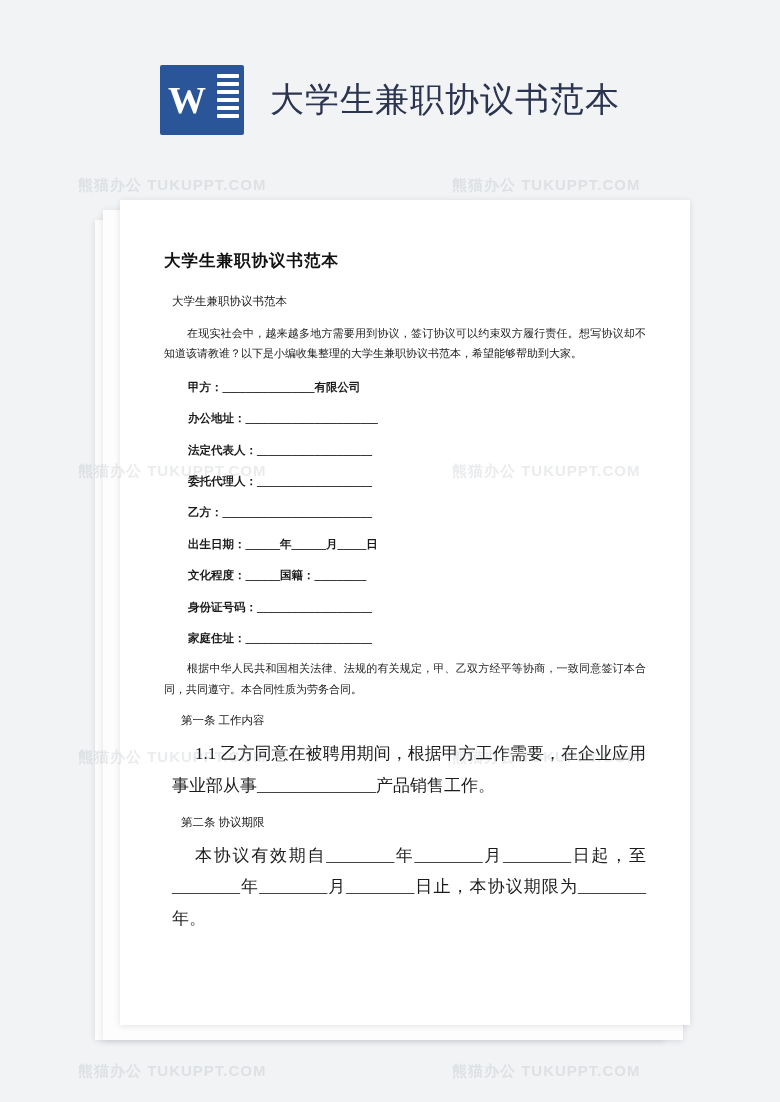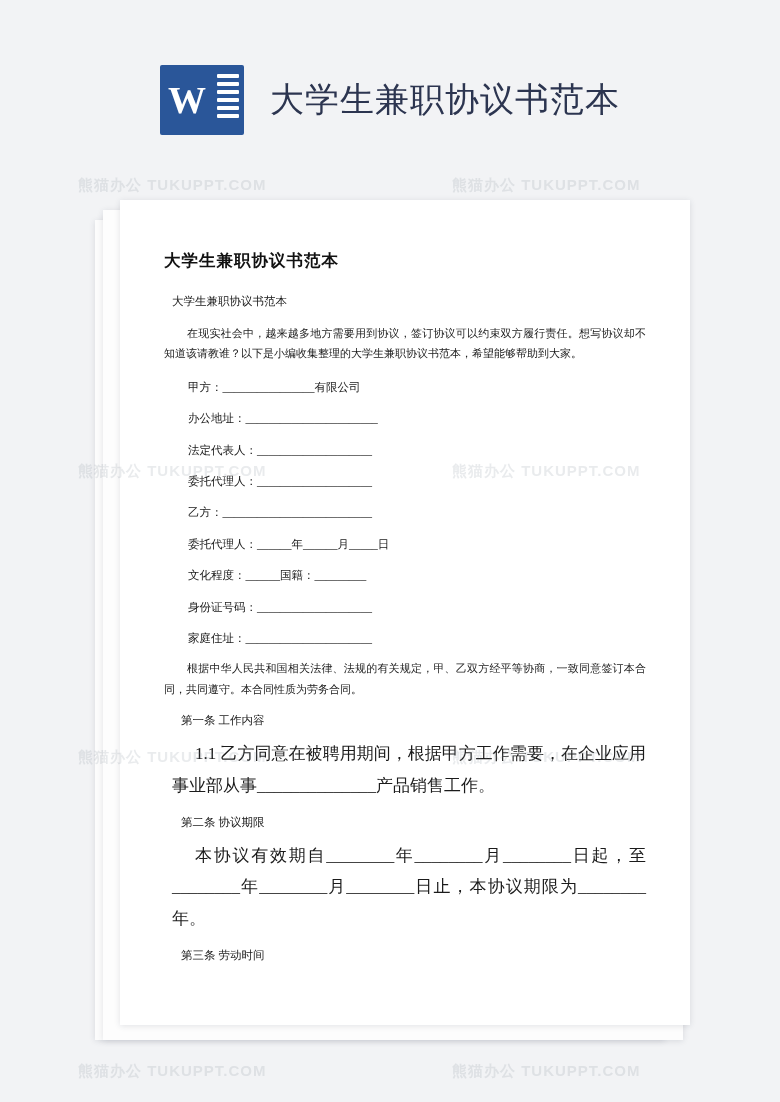--- a/index.html
+++ b/index.html
@@ -145,20 +145,21 @@
     text-align: justify;
     text-indent: 23px;
     color: #1b1b1b;
   }
   .field-line {
     font-size: 11.5px;
     line-height: 1.95;
     margin: 0 0 9px 24px;
     color: #1b1b1b;
     white-space: nowrap;
+    font-weight: bold;
   }
   .clause-head {
     font-size: 11.5px;
     margin: 14px 0 10px 17px;
     color: #1b1b1b;
   }
   .clause-body {
     font-size: 17px;
     line-height: 1.85;
     margin: 0 0 11px 8px;
@@ -213,34 +214,33 @@
 
       <div class="doc-subtitle">大学生兼职协议书范本</div>
 
       <p class="doc-para">在现实社会中，越来越多地方需要用到协议，签订协议可以约束双方履行责任。想写协议却不知道该请教谁？以下是小编收集整理的大学生兼职协议书范本，希望能够帮助到大家。</p>
 
       <div class="field-line">甲方：________________有限公司</div>
       <div class="field-line">办公地址：_______________________</div>
       <div class="field-line">法定代表人：____________________</div>
       <div class="field-line">委托代理人：____________________</div>
       <div class="field-line">乙方：__________________________</div>
-      <div class="field-line">委托代理人：______年______月_____日</div>
+      <div class="field-line">出生日期：______年______月_____日</div>
       <div class="field-line">文化程度：______国籍：_________</div>
       <div class="field-line">身份证号码：____________________</div>
       <div class="field-line">家庭住址：______________________</div>
 
       <p class="doc-para">根据中华人民共和国相关法律、法规的有关规定，甲、乙双方经平等协商，一致同意签订本合同，共同遵守。本合同性质为劳务合同。</p>
 
       <div class="clause-head">第一条 工作内容</div>
       <div class="clause-body indent">1.1 乙方同意在被聘用期间，根据甲方工作需要，在企业应用事业部从事______________产品销售工作。</div>
 
       <div class="clause-head">第二条 协议期限</div>
       <div class="clause-body indent">本协议有效期自________年________月________日起，至________年________月________日止，本协议期限为________年。</div>
 
-      <div class="clause-head">第三条 劳动时间</div>
 
     </div>
   </div>
 </div>
 
 <div>
   <div class="wm" style="left:78px;  top:176px;">熊猫办公 TUKUPPT.COM</div>
   <div class="wm" style="left:452px; top:176px;">熊猫办公 TUKUPPT.COM</div>
   <div class="wm" style="left:78px;  top:462px;">熊猫办公 TUKUPPT.COM</div>
   <div class="wm" style="left:452px; top:462px;">熊猫办公 TUKUPPT.COM</div>

